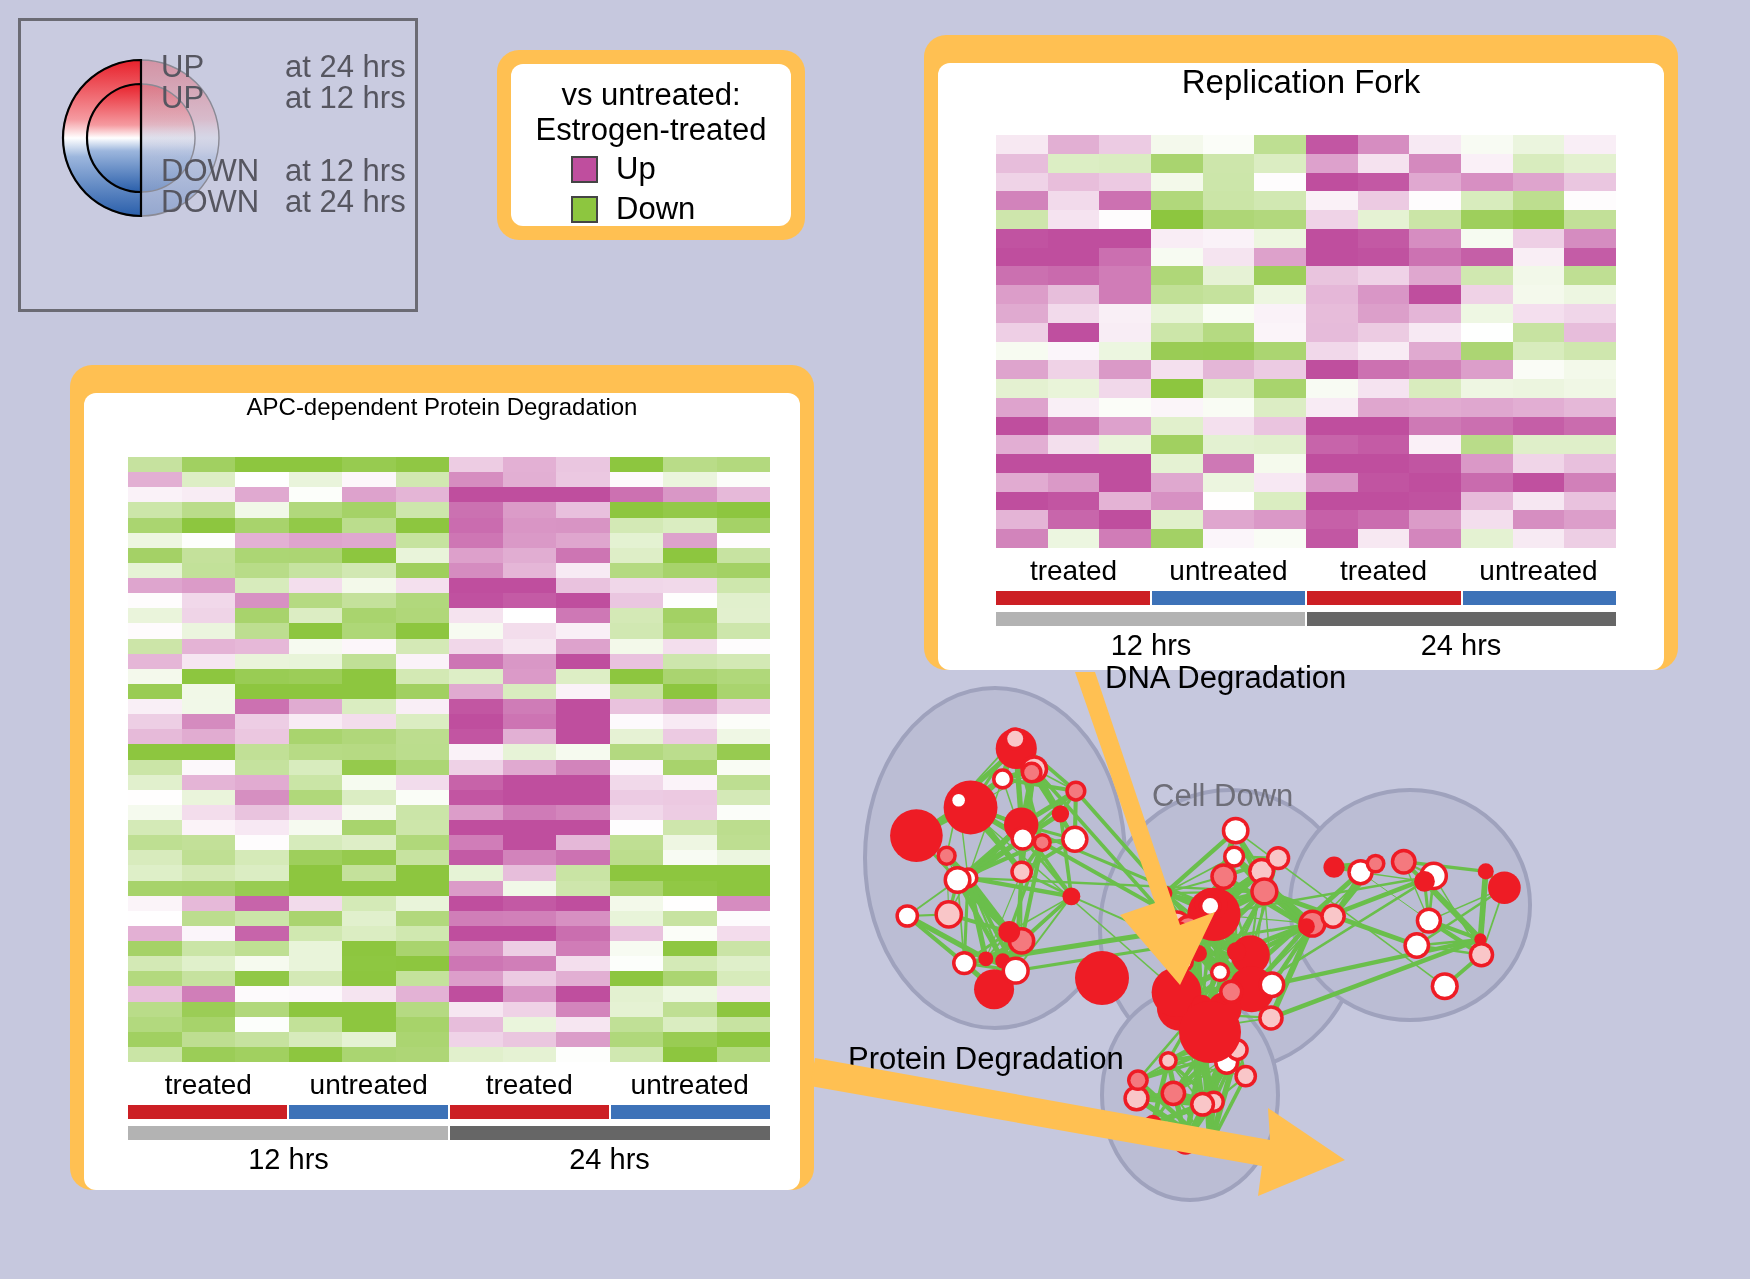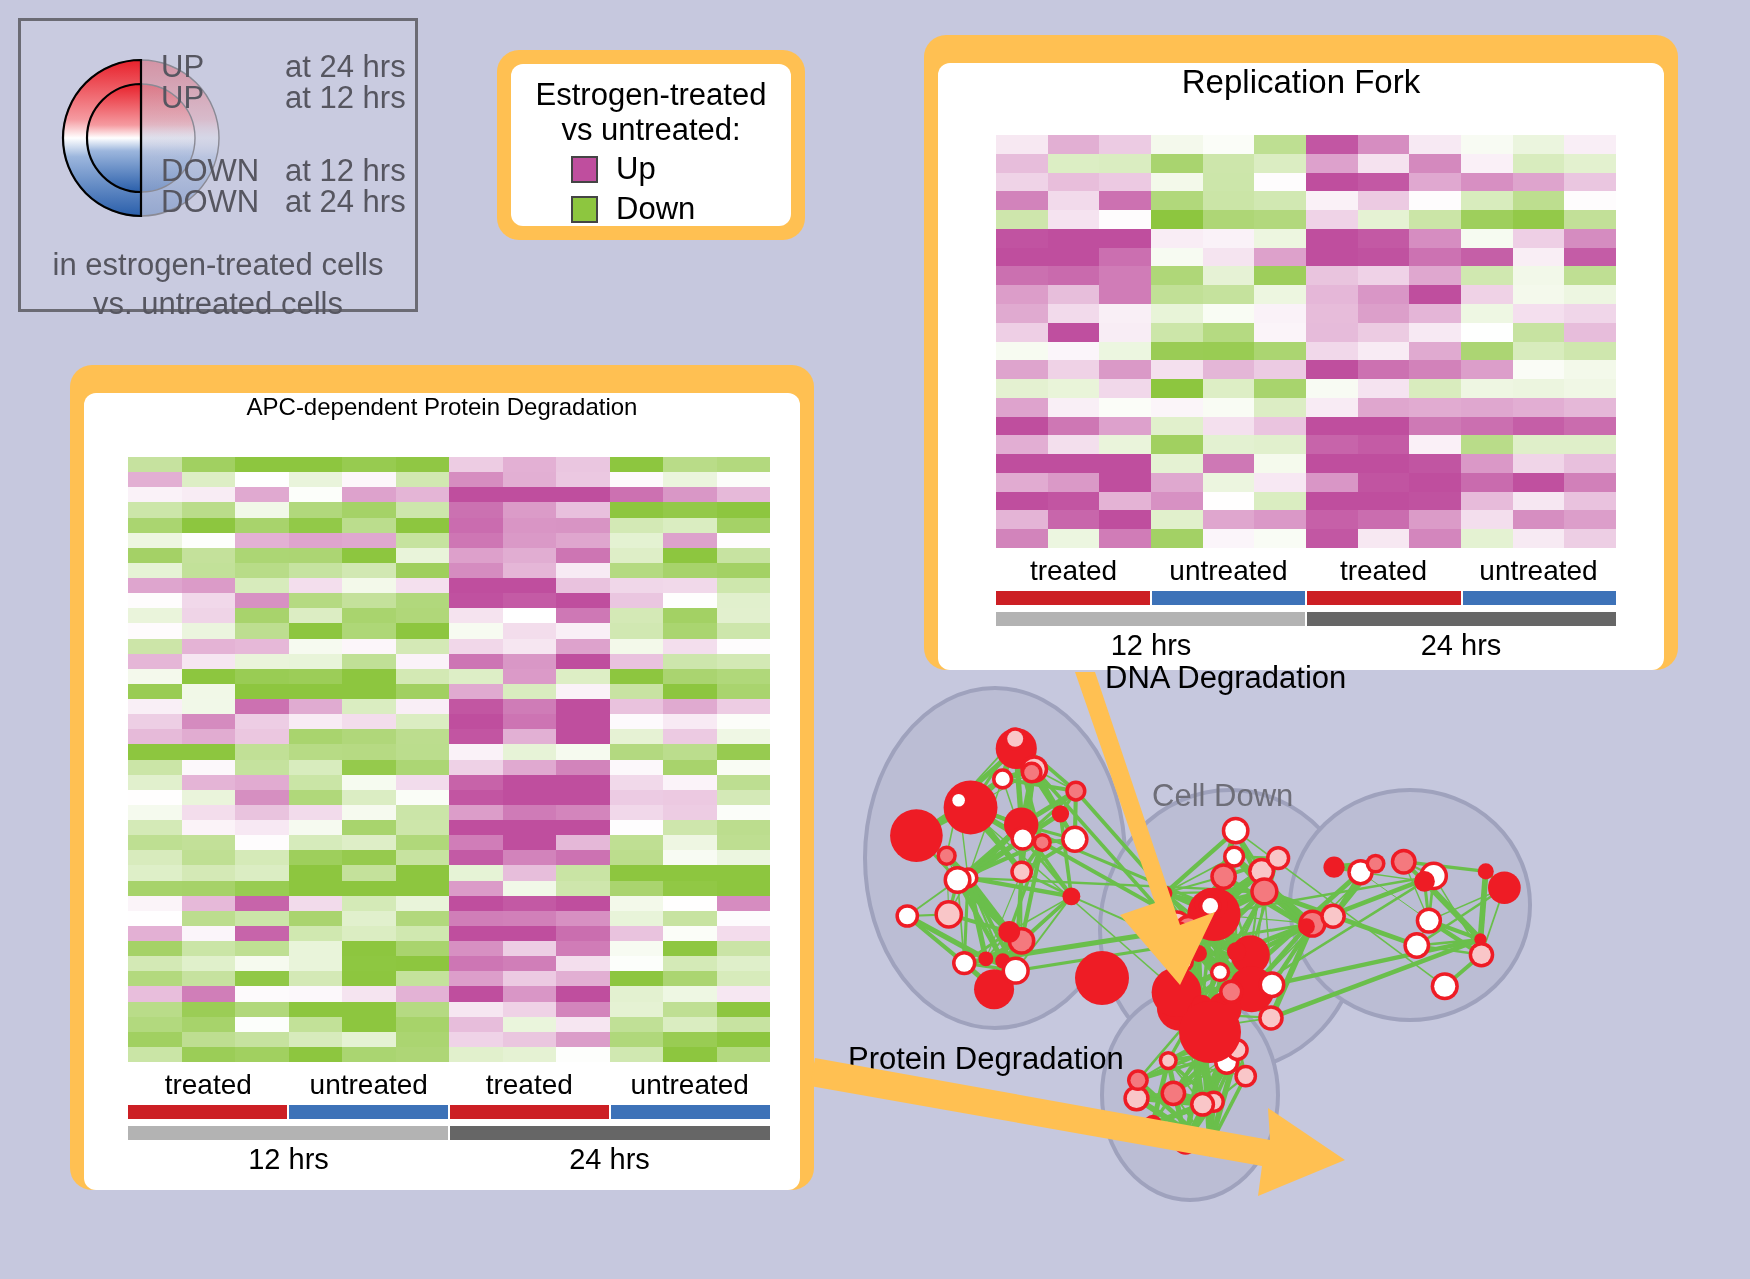--- a/index.html
+++ b/index.html
@@ -91,31 +91,27 @@
     <div class="key-gap"></div>
     <div class="key-row">
         <span class="k-a">DOWN</span>
         <span class="k-b">at 12 hrs</span>
       </div>
     <div class="key-row">
         <span class="k-a">DOWN</span>
         <span class="k-b">at 24 hrs</span>
       </div>
   </div>
-  <div id="key-foot">
-    <div>in estrogen-treated cells</div>
-    <div>vs. untreated cells</div>
-  </div>
 </div>
 
 <div class="obox" id="legend-box">
   <div class="inner">
     <div id="legend-title">
+      <div>vs untreated:</div>
       <div>Estrogen-treated</div>
-      <div>vs untreated:</div>
     </div>
     <div class="legend-item">
       <span class="swatch" id="sw-up" style="background: rgb(191, 78, 158);"></span>
       <span>Up</span>
     </div>
     <div class="legend-item">
       <span class="swatch" id="sw-down" style="background: rgb(141, 198, 63);"></span>
       <span>Down</span>
     </div>
   </div>

